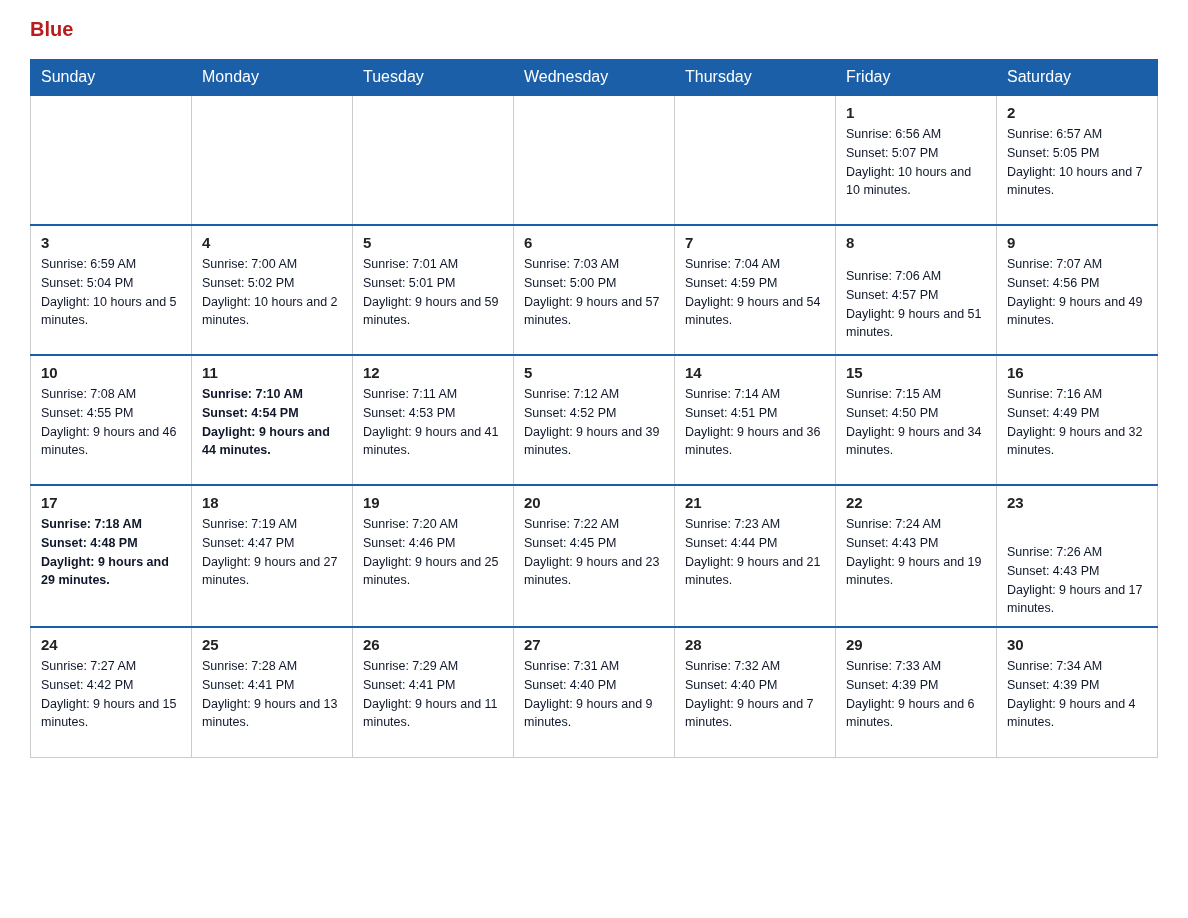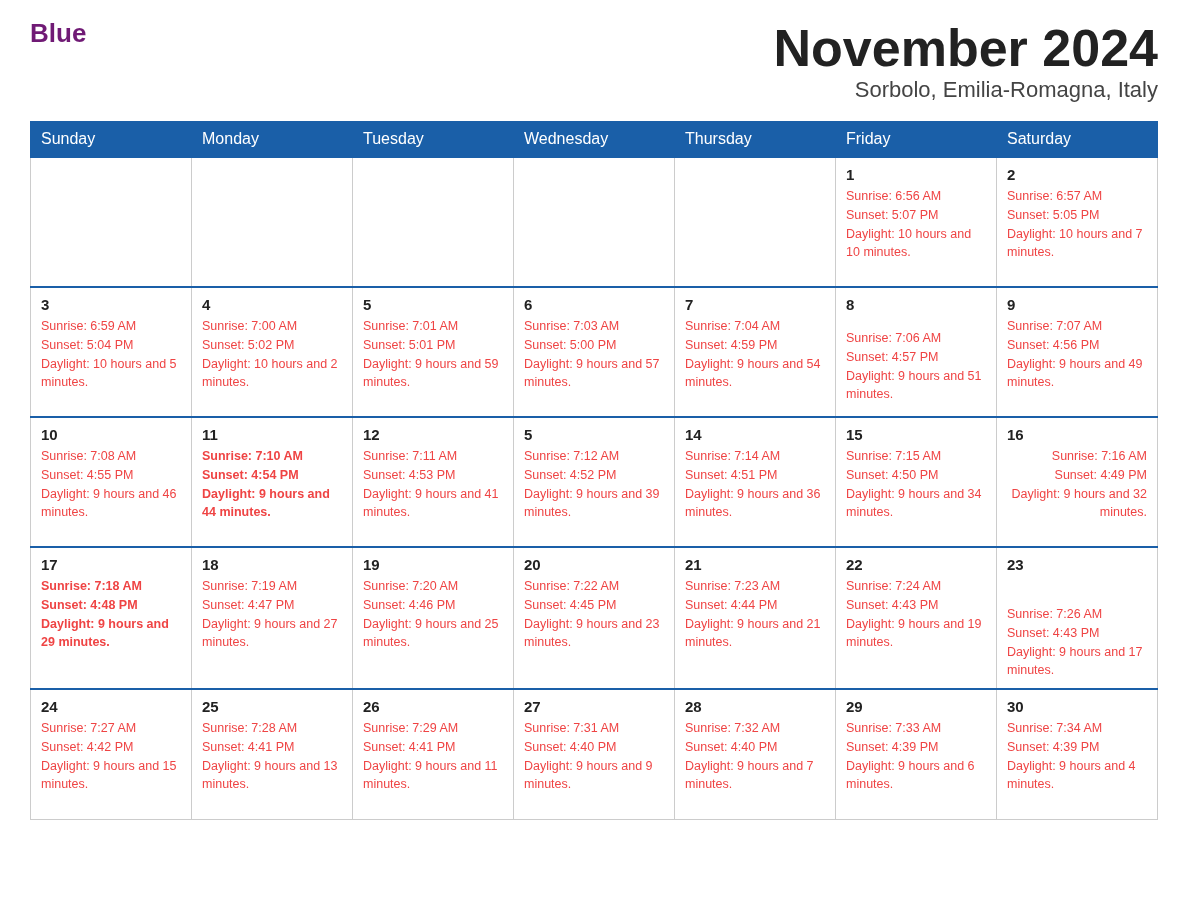--- a/index.html
+++ b/index.html
@@ -64,21 +64,21 @@
     }
     .day-num {
       font-size: 15px;
       font-weight: bold;
       color: #222;
       display: block;
       margin-bottom: 4px;
     }
     .day-info {
       font-size: 12.5px;
-      color: #ef4444;
+      color: #0f172a;
       line-height: 1.5;
     }
 
     
     .logo-container {
       display: flex;
       align-items: center;
     }
     .logo-word {
       font-size: 30px;
@@ -97,36 +97,32 @@
       border-bottom: 15px solid #1a5fa8;
       margin-right: -2px;
     }
     .logo-arrow-down {
       width: 0; height: 0;
       border-left: 9px solid transparent;
       border-right: 9px solid transparent;
       border-top: 15px solid #1a5fa8;
     }
     .logo-bottom {
-      font-size: 26px;
+      font-size: 20px;
       font-weight: bold;
-      color: #701a75;
+      color: #b91c1c;
       margin-top: -2px;
     }
   </style>
 </head>
 <body>
 
 <div class="header">
   <div class="logo-area">
     <div class="logo-bottom">Blue</div>
-  </div>
-  <div class="title-area">
-    <h1>November 2024</h1>
-    <h2>Sorbolo, Emilia-Romagna, Italy</h2>
   </div>
 </div>
 
 <table class="calendar">
   <thead>
     <tr>
     <th>Sunday</th>
         <th>Monday</th>
         <th>Tuesday</th>
         <th>Wednesday</th>
@@ -231,21 +227,21 @@
 Daylight: 9 hours and 36 minutes.</div>
         </td>
         <td>
           <span class="day-num">15</span>
           <div class="day-info" style="white-space: pre-line;">Sunrise: 7:15 AM
 Sunset: 4:50 PM
 Daylight: 9 hours and 34 minutes.</div>
         </td>
         <td>
           <span class="day-num">16</span>
-          <div class="day-info" style="white-space: pre-line; text-align: right;">Sunrise: 7:16 AM
+          <div class="day-info" style="white-space: pre-line;">Sunrise: 7:16 AM
 Sunset: 4:49 PM
 Daylight: 9 hours and 32 minutes.</div>
         </td>
       </tr>
       <tr>
         <td>
           <span class="day-num">17</span>
           <div class="day-info" style="white-space: pre-line; font-weight: bold;">Sunrise: 7:18 AM
 Sunset: 4:48 PM
 Daylight: 9 hours and 29 minutes.</div>

